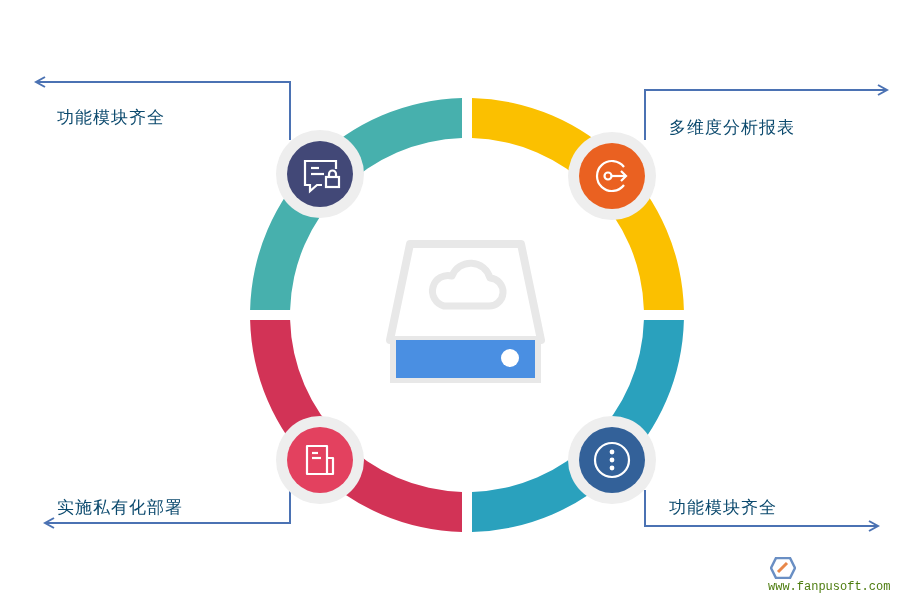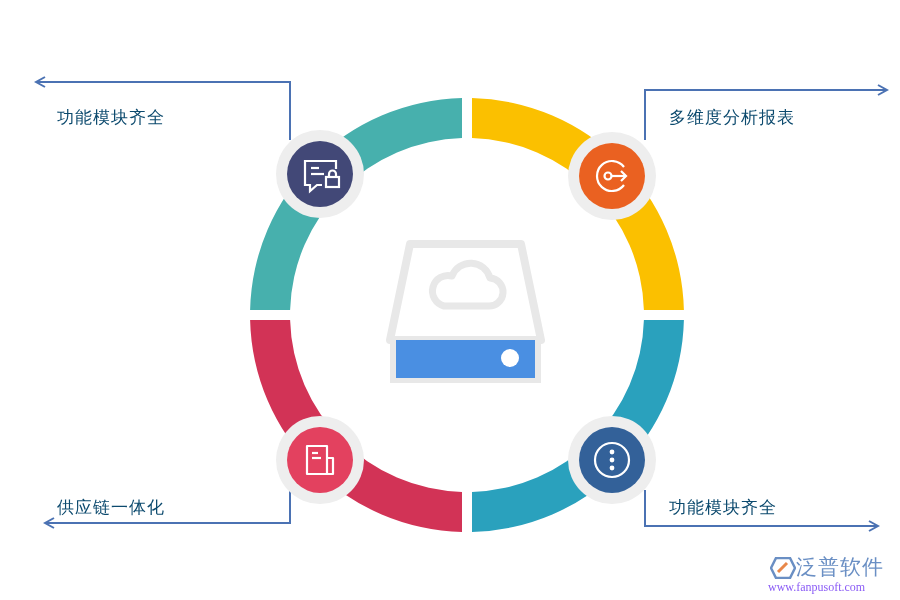--- a/index.html
+++ b/index.html
@@ -4,22 +4,22 @@
 <style>
   html, body { margin:0; padding:0; background:#ffffff; }
   body { width:900px; height:600px; position:relative; overflow:hidden;
          font-family:"DejaVu Sans","Liberation Sans",sans-serif; }
   #stage { position:absolute; left:0; top:0; width:900px; height:600px; }
   .label { position:absolute; font-size:17px; color:#0c4a6e; letter-spacing:1px;
            white-space:nowrap; }
   .logo { position:absolute; left:768px; top:553px; width:125px; height:44px; }
   .logo-cn { position:absolute; left:28px; top:0px; font-size:21px; color:#6a8fc4;
              letter-spacing:1px; white-space:nowrap; }
-  .logo-url { position:absolute; left:0px; top:27px; font-size:12px; color:#8b5cf6;
-              font-family:Liberation Serif, serif; white-space:nowrap; }
+  .logo-url { position:absolute; left:0px; top:27px; font-size:12px; color:#4d7c0f;
+              font-family:Liberation Mono, monospace; white-space:nowrap; }
   .logo-mark { position:absolute; left:2px; top:4px; }
 </style>
 </head>
 <body>
 
 <svg id="stage" width="900" height="600" viewBox="0 0 900 600" xmlns="http://www.w3.org/2000/svg">
   <defs>
     <marker id="arrow" markerWidth="12" markerHeight="12" refX="10" refY="6" orient="auto" markerUnits="userSpaceOnUse">
       <path d="M1,1 L10,6 L1,11" fill="none" stroke="#4b72b3" stroke-width="2"></path>
     </marker>
@@ -91,24 +91,23 @@
     <g>
       <circle cx="612" cy="460" r="17" fill="none" stroke="#ffffff" stroke-width="2.2"></circle>
       <circle cx="612" cy="452" r="2.4" fill="#ffffff"></circle>
       <circle cx="612" cy="460" r="2.4" fill="#ffffff"></circle>
       <circle cx="612" cy="468" r="2.4" fill="#ffffff"></circle>
     </g>
   </g>
 </svg>
 
 <div class="label" style="left:57px; top:106px;">功能模块齐全</div>
-<div class="label" style="left:669px; top:106px;">多维度分析报表</div>
-<div class="label" style="left:57px; top:496px;">供应链一体化</div>
+<div class="label" style="left:669px; top:116px;">多维度分析报表</div>
+<div class="label" style="left:57px; top:496px;">实施私有化部署</div>
 <div class="label" style="left:669px; top:496px;">功能模块齐全</div>
 
 <div class="logo">
   <svg class="logo-mark" width="26" height="22" viewBox="0 0 26 22">
     <path d="M6,1 L20,1 L25,11 L20,21 L6,21 L1,11 Z" fill="none" stroke="#6a8fc4" stroke-width="2.5"></path>
     <path d="M8,15 L17,6" stroke="#e8874a" stroke-width="3"></path>
   </svg>
-  <div class="logo-cn">泛普软件</div>
   <div class="logo-url">www.fanpusoft.com</div>
 </div>
 
 </body></html>

